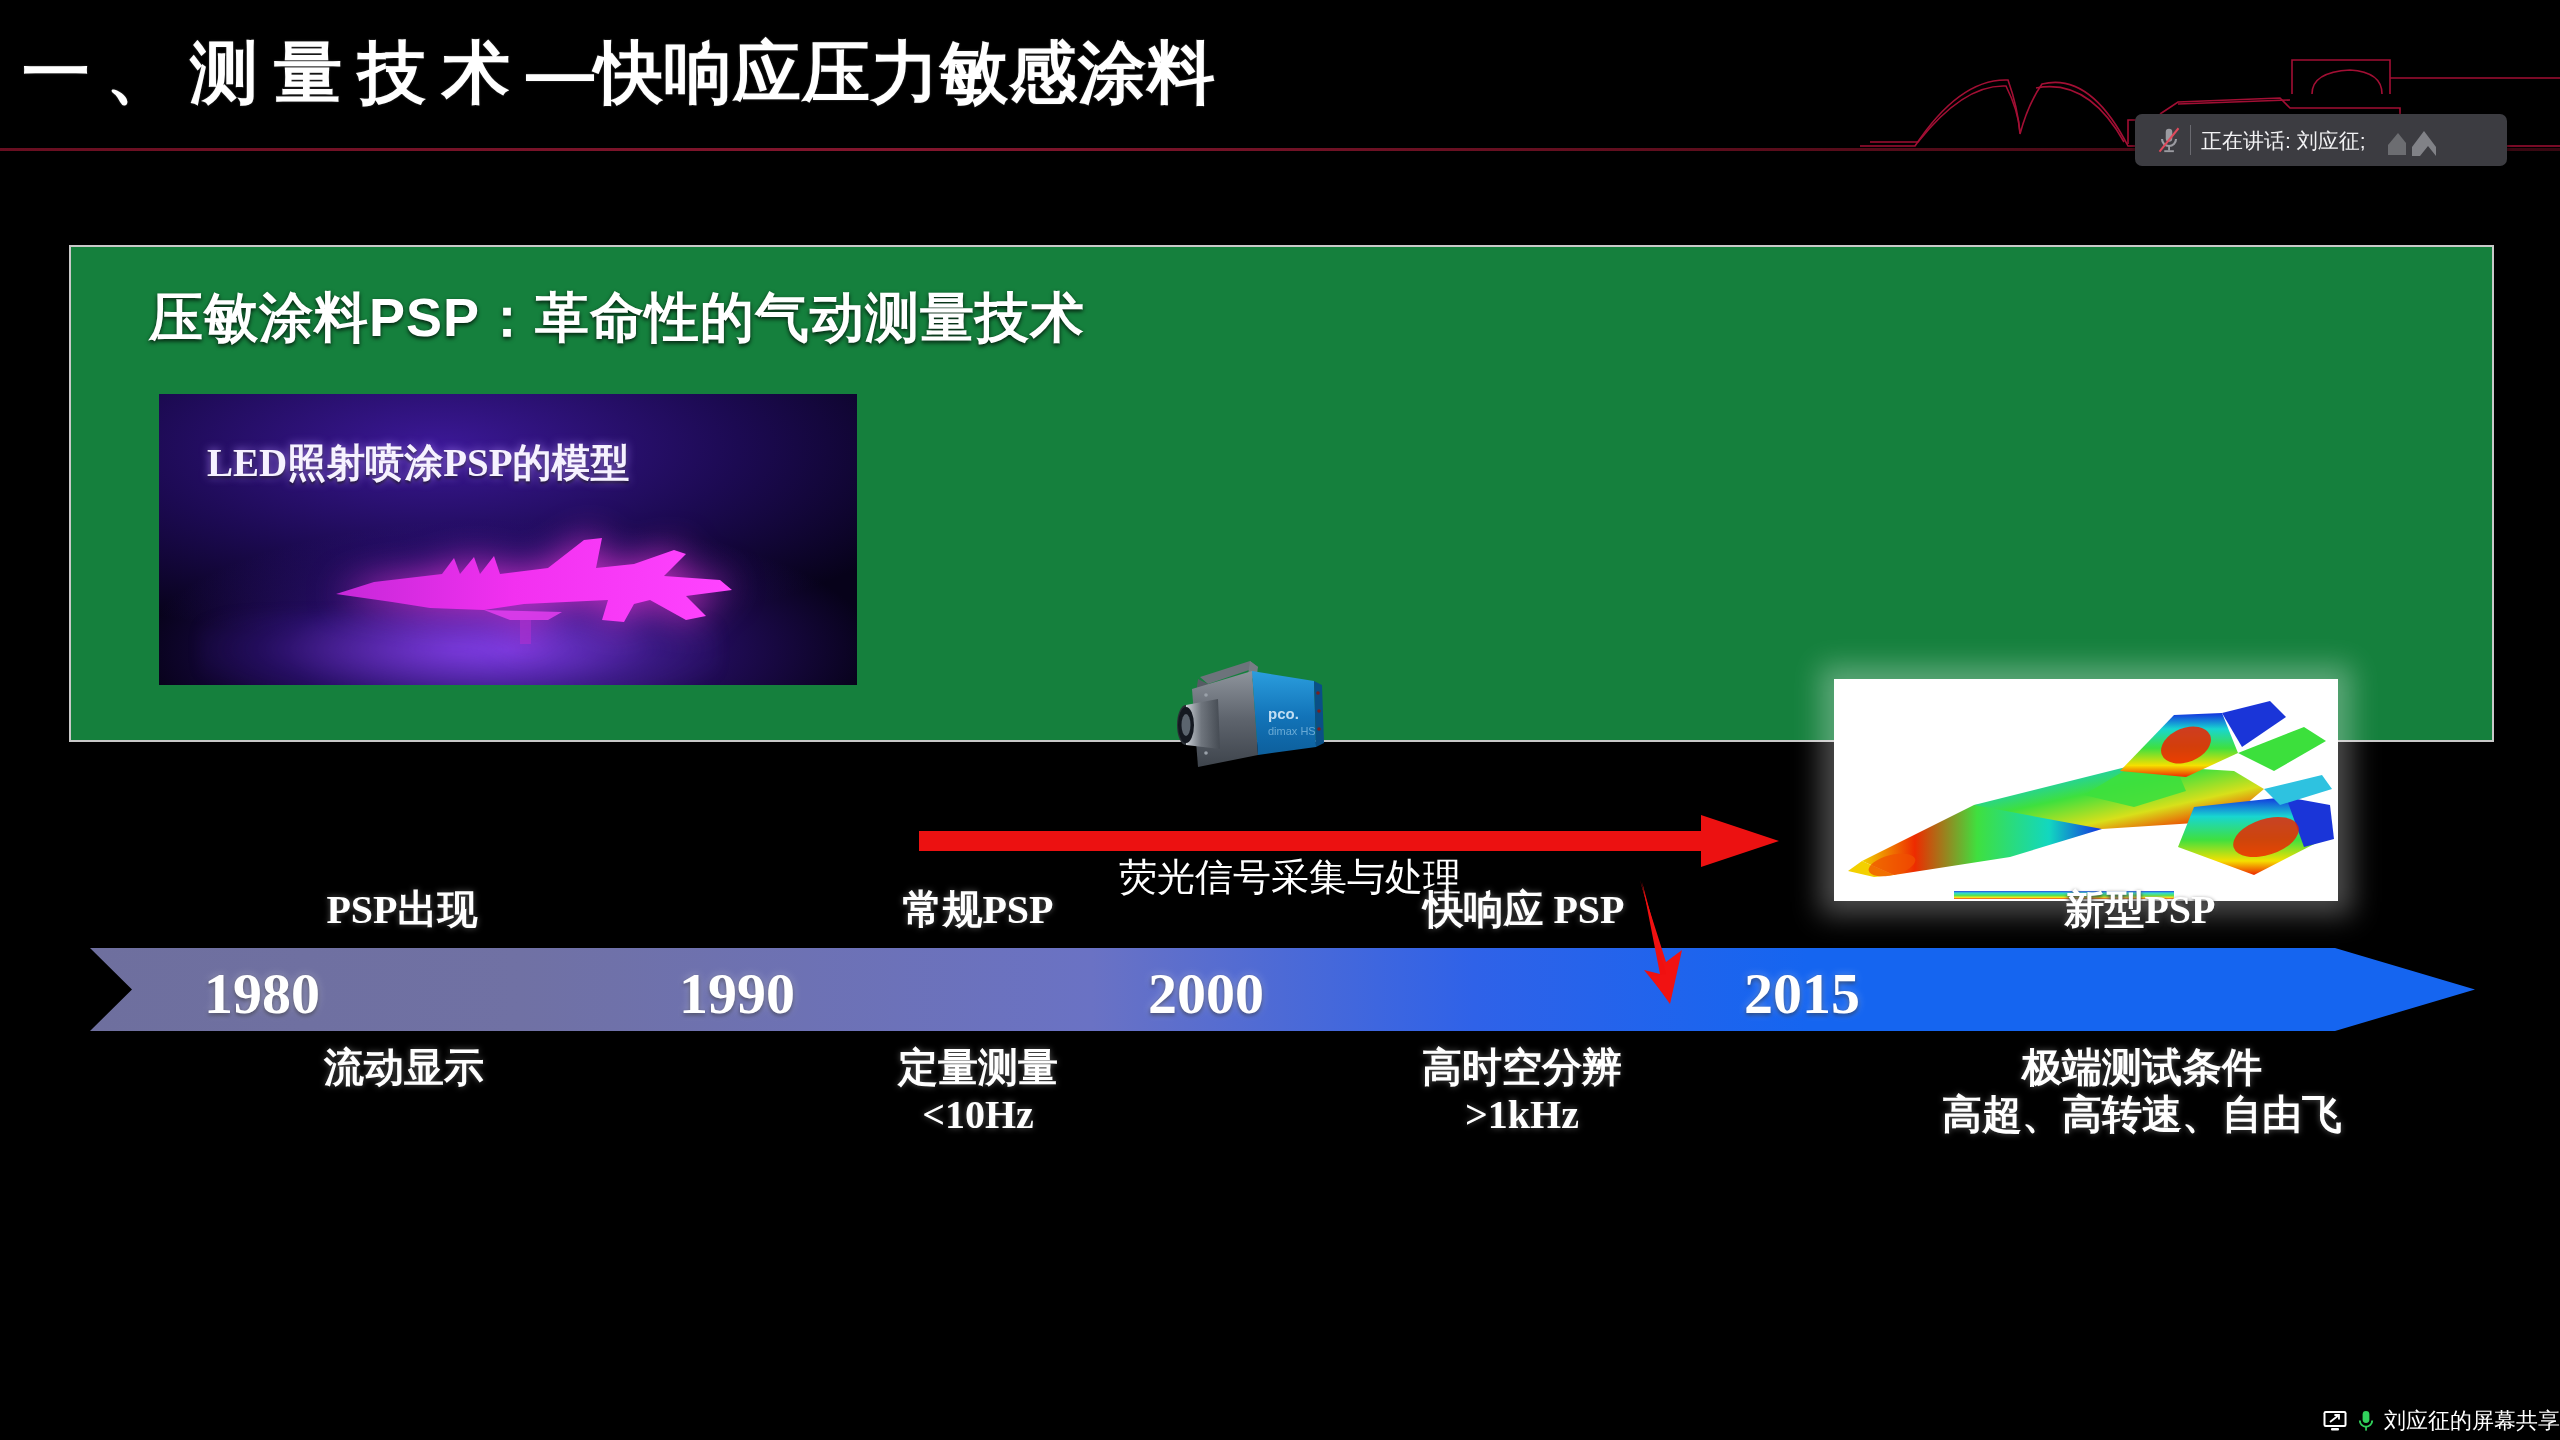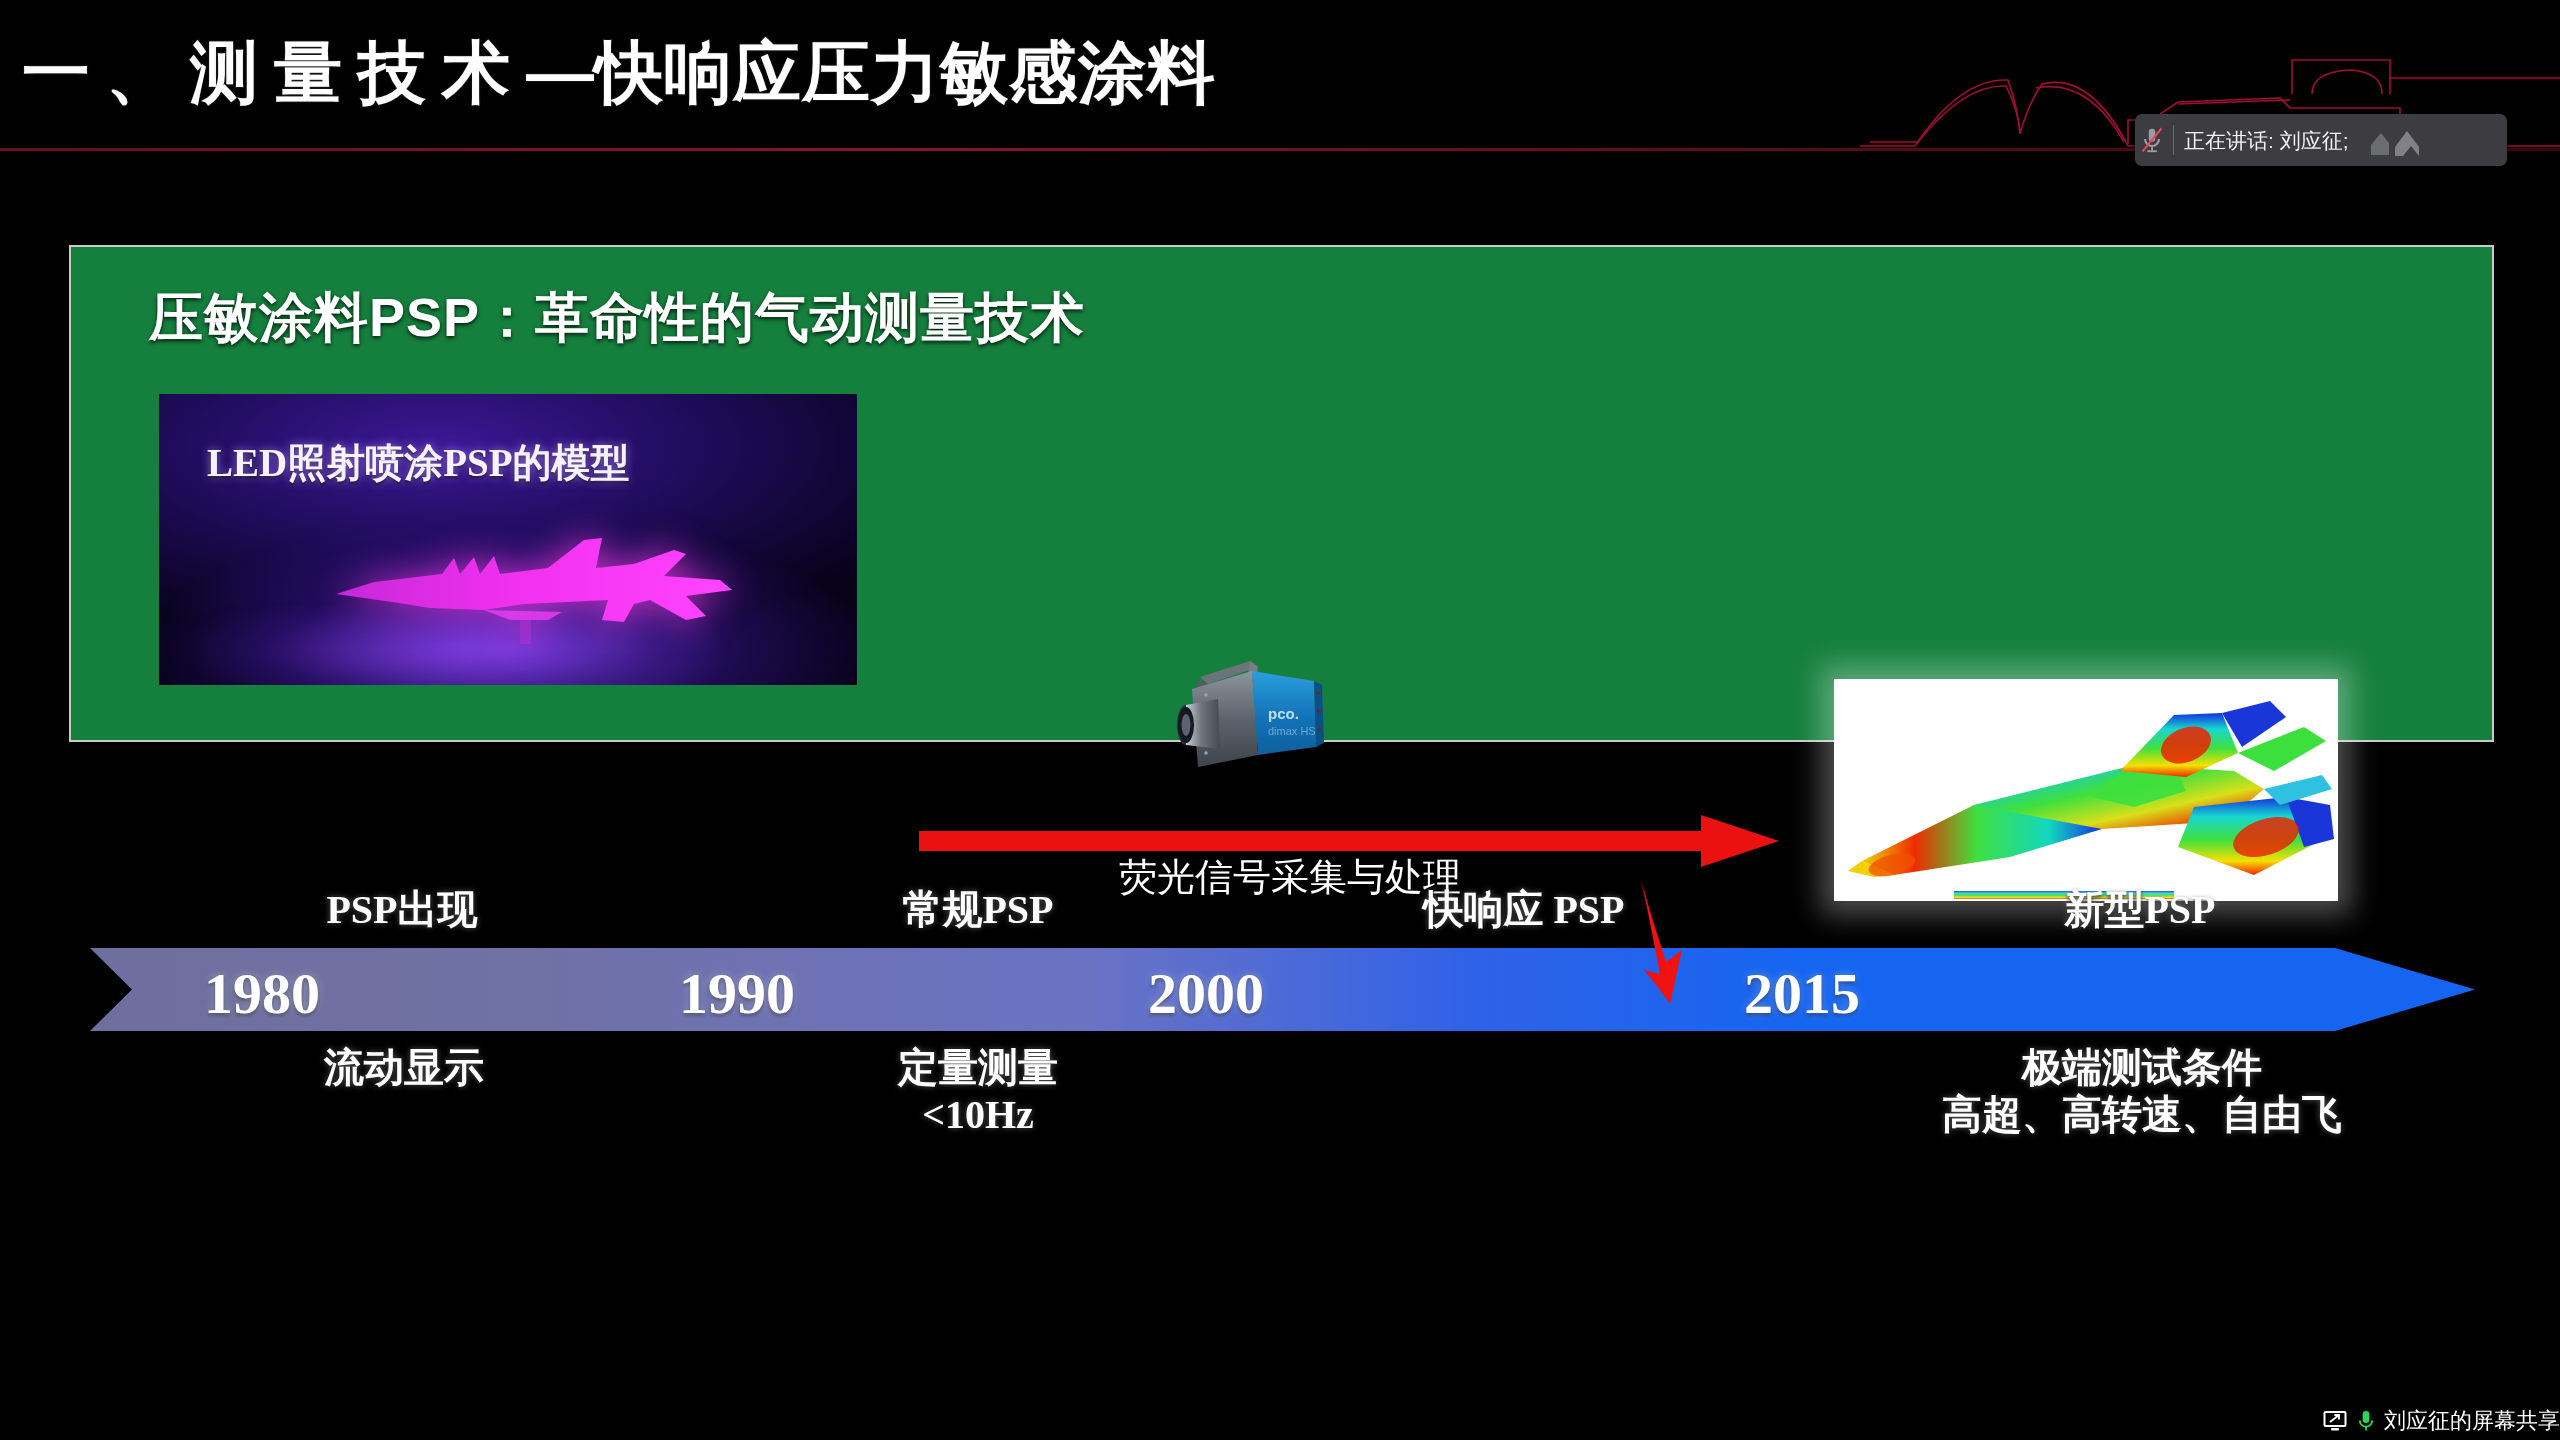--- a/index.html
+++ b/index.html
@@ -70,21 +70,21 @@
   .speaker-badge {
     position: absolute;
     left: 2135px;
     top: 114px;
     width: 372px;
     height: 52px;
     background: #3c3c41;
     border-radius: 7px;
     display: flex;
     align-items: center;
-    padding: 0 0;
+    padding: 0 17px;
     box-shadow: 0 1px 4px rgba(0,0,0,0.6);
   }
   .speaker-mic {
     width: 34px;
     height: 34px;
     flex: 0 0 34px;
     position: relative;
     display: flex;
     align-items: center;
     justify-content: center;
@@ -521,20 +521,24 @@
 
     <div class="tl-top-label" style="left:978px;">常规PSP</div>
     <div class="tl-year" style="left:737px;">1990</div>
     <div class="tl-bottom-label" style="left:978px;">
       <span>定量测量</span>
       <span class="sub">&lt;10Hz</span>
     </div>
 
     <div class="tl-top-label" style="left:1524px;">快响应 PSP</div>
     <div class="tl-year" style="left:1206px;">2000</div>
+    <div class="tl-bottom-label" style="left:1522px;">
+      <span>高时空分辨</span>
+      <span class="sub">&gt;1kHz</span>
+    </div>
 
     <div class="tl-top-label" style="left:2140px;">新型PSP</div>
     <div class="tl-year" style="left:1802px;">2015</div>
     <div class="tl-bottom-label" style="left:2142px;">
       <span>极端测试条件</span>
       <span class="sub">高超、高转速、自由飞</span>
     </div>
   </div>
 
   <div class="citation">

